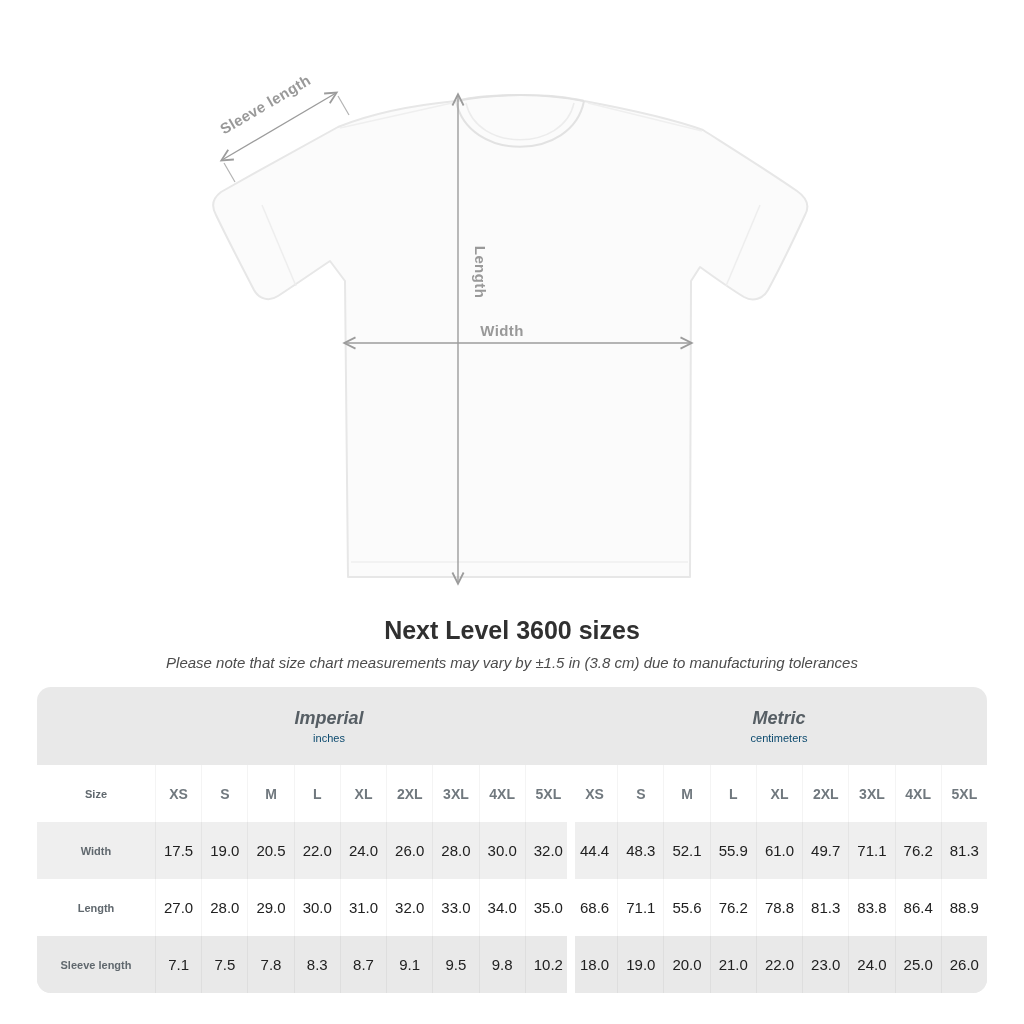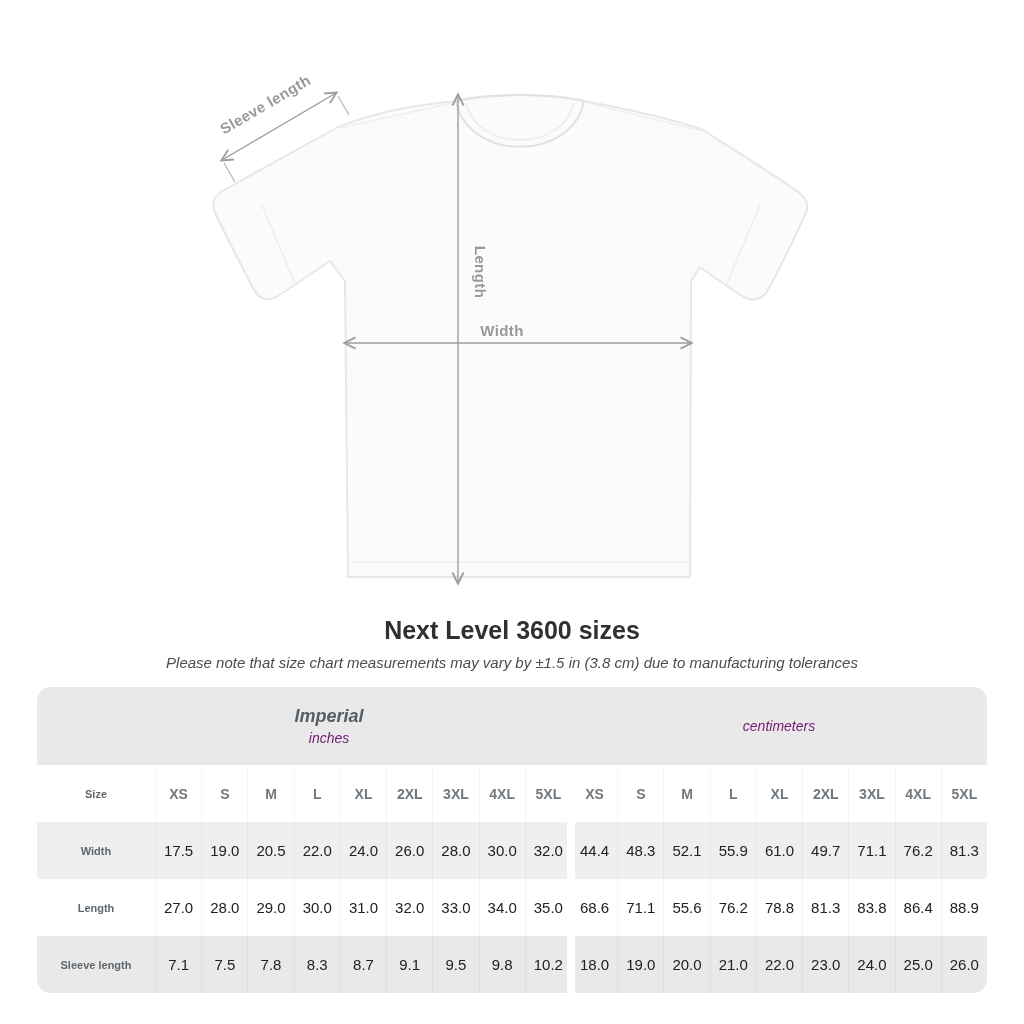--- a/index.html
+++ b/index.html
@@ -19,21 +19,21 @@
   .card{
     position:absolute;left:37px;top:687px;width:950px;height:306px;
     background:#e9e9e9;border-radius:14px;overflow:hidden;
   }
   .band{position:absolute;left:0;top:0;width:950px;height:78px;}
   .band-sec{position:absolute;top:0;height:78px;text-align:center;
     display:flex;flex-direction:column;justify-content:center;gap:3px;}
   .band-imperial{left:0;width:534px;padding-left:50px;box-sizing:border-box;text-align:center;}
   .band-metric{left:534px;width:416px;}
   .grp-label{font-size:18px;font-weight:bold;font-style:italic;color:#565e64;}
-  .grp-unit{font-size:14px;font-style:italic;color:#701a75;}
+  .grp-unit{font-size:11px;color:#0c4a6e;}
   .tbl{position:absolute;left:0;top:78px;width:950px;}
   .grid-row{display:grid;grid-template-columns:118px repeat(18,1fr);height:57px;}
   .cell{display:flex;align-items:center;justify-content:center;
     font-size:15px;color:#212121;border-left:1px solid rgba(0,0,0,0.045);}
   .cell.first{border-left:none;}
   .cell.hdr{font-size:14px;font-weight:bold;color:#70787e;}
   .cell.rowlbl{font-size:11px;font-weight:bold;color:#60686e;}
   .row-sizes{background:#ffffff;}
   .row-0{background:#efefef;}
   .row-1{background:#ffffff;}
@@ -108,20 +108,21 @@
   <div class="chart-note">Please note that size chart measurements may vary by ±1.5 in (3.8 cm) due to manufacturing tolerances</div>
 </div>
 
 <div class="card">
   <div class="band">
     <div class="band-sec band-imperial">
       <div class="grp-label">Imperial</div>
       <div class="grp-unit">inches</div>
     </div>
     <div class="band-sec band-metric">
+      <div class="grp-label">Metric</div>
       <div class="grp-unit">centimeters</div>
     </div>
   </div>
   <div class="tbl" id="tbl">
       <div class="grid-row row-sizes">
         <div class="cell hdr rowlbl first">Size</div>
         <div class="cell hdr">XS</div>
         <div class="cell hdr">S</div>
         <div class="cell hdr">M</div>
         <div class="cell hdr">L</div>

